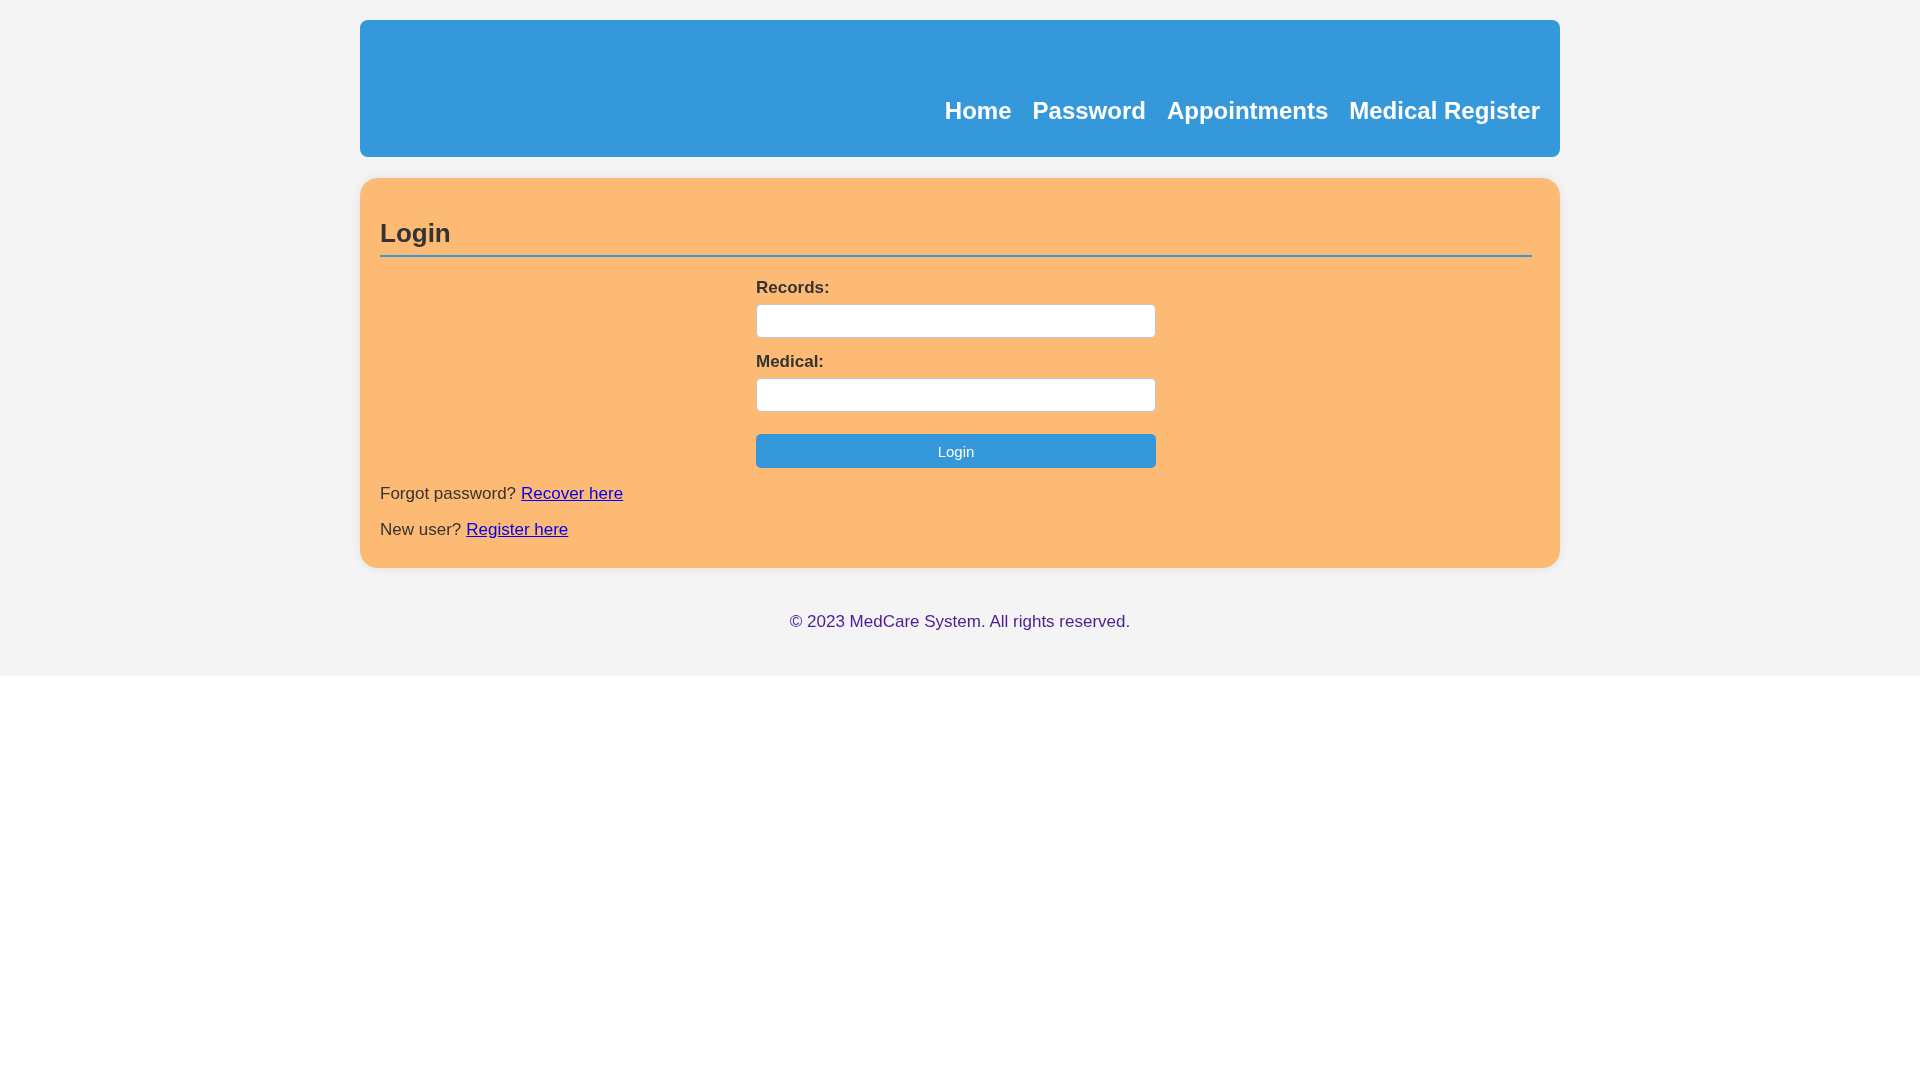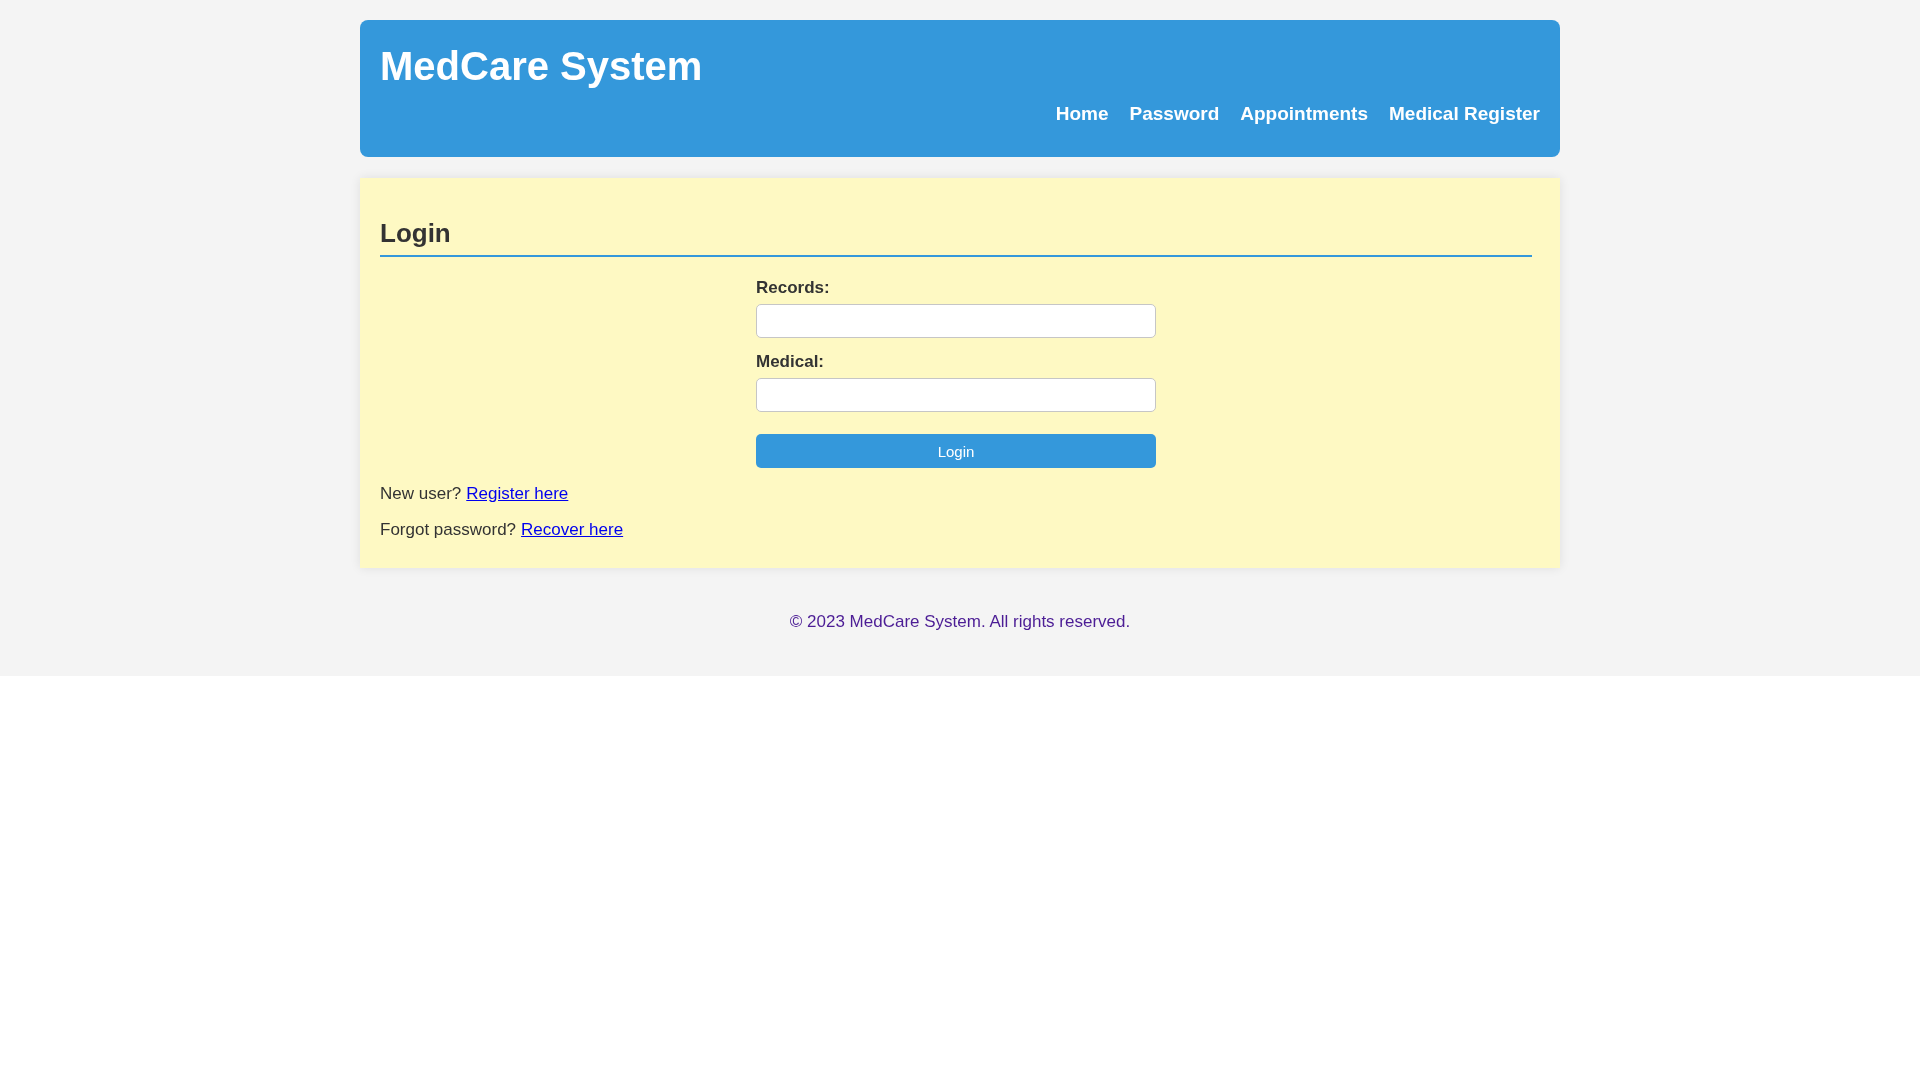--- a/index.html
+++ b/index.html
@@ -38,29 +38,29 @@
   }
   .main-nav {
     position: absolute;
     right: 20px;
     bottom: 32px;
     display: flex;
     gap: 21px;
   }
   .main-nav a {
     color: #ffffff;
-    font-size: 19px;
+    font-size: 24px;
     font-weight: bold;
     text-decoration: none;
     line-height: 1.15;
   }
   
   .card {
-    background: #fef9c3;
-    border-radius: 0;
+    background: #fdba74;
+    border-radius: 18px;
     box-shadow: 0 0 10px rgba(0,0,0,0.09);
     margin-top: 21px;
     padding: 20px 28px 12px 20px;
   }
   .card h2 {
     margin: 20px 0 21px 0;
     font-size: 26px;
     font-weight: bold;
     color: #333333;
     padding-bottom: 6px;
@@ -122,21 +122,20 @@
     color: #4c1d95;
   }
 </style>
 </head>
 <body>
 
 <div class="page">
   <div class="container">
 
     <header class="banner">
-      <h1>MedCare System</h1>
       <nav class="main-nav">
         <a href="#">Home</a>
         <a href="#">Password</a>
         <a href="#">Appointments</a>
         <a href="#">Medical Register</a>
       </nav>
     </header>
 
     <main class="card">
       <h2>Login</h2>
@@ -145,24 +144,24 @@
         <label for="username">Records:</label>
         <input id="username" type="text" value="" style="">
 
         <label for="password">Medical:</label>
         <input id="password" type="password" value="" style="">
 
         <button type="submit">Login</button>
       </form>
 
       <p class="link-row">
-        <span>New user?</span><a href="#">Register here</a>
+        <span>Forgot password?</span><a href="#">Recover here</a>
       </p>
       <p class="link-row">
-        <span>Forgot password?</span><a href="#">Recover here</a>
+        <span>New user?</span><a href="#">Register here</a>
       </p>
     </main>
 
     <footer class="page-footer">
       <p>© 2023 MedCare System. All rights reserved.</p>
     </footer>
 
   </div>
 </div>
 

